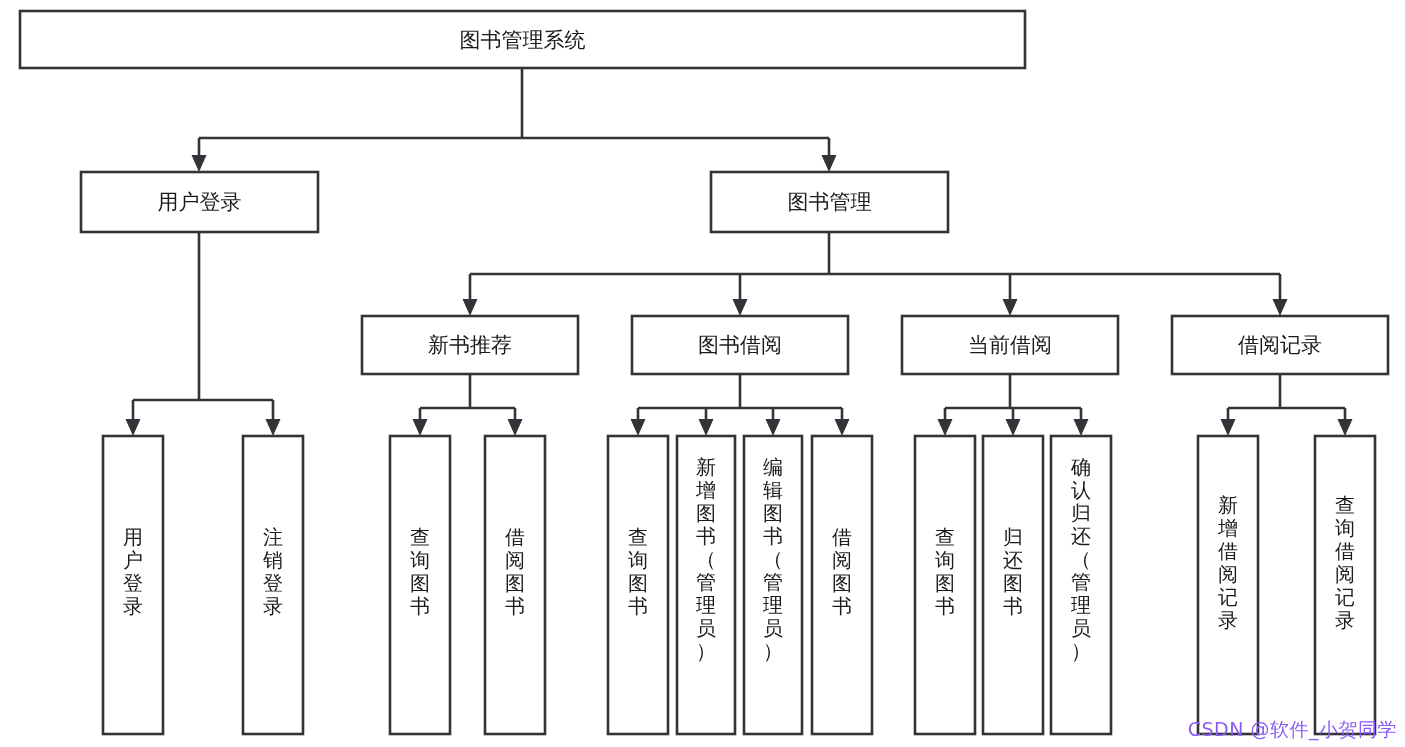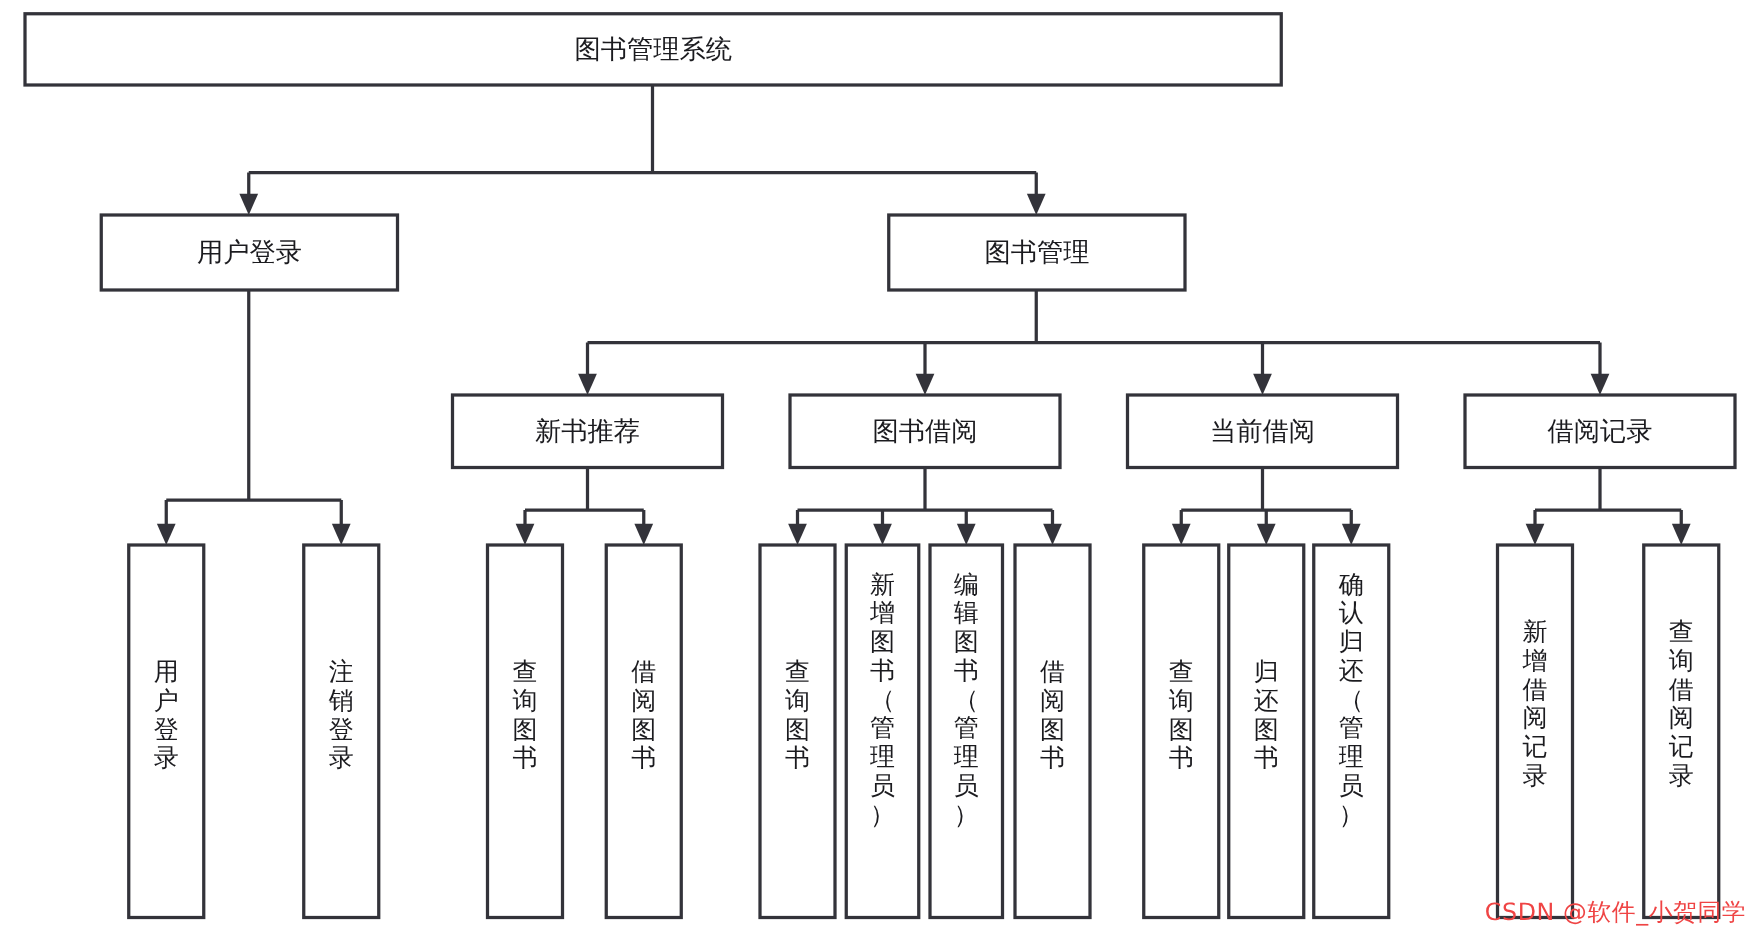--- a/index.html
+++ b/index.html
@@ -46,21 +46,21 @@
   }
   .arrow-head {
     fill: #33333a;
   }
   .watermark-text {
     position: absolute;
     right: 8px;
     bottom: 4px;
     font-family: "DejaVu Sans", "Liberation Sans", sans-serif;
     font-size: 19px;
-    color: #ef4444;
+    color: #8b5cf6;
     white-space: nowrap;
     letter-spacing: 0.5px;
   }
 </style>
 </head>
 <body>
 
 <svg id="diagram-root" viewBox="0 0 1405 747">
   <g id="connector-layer">
       <g>

